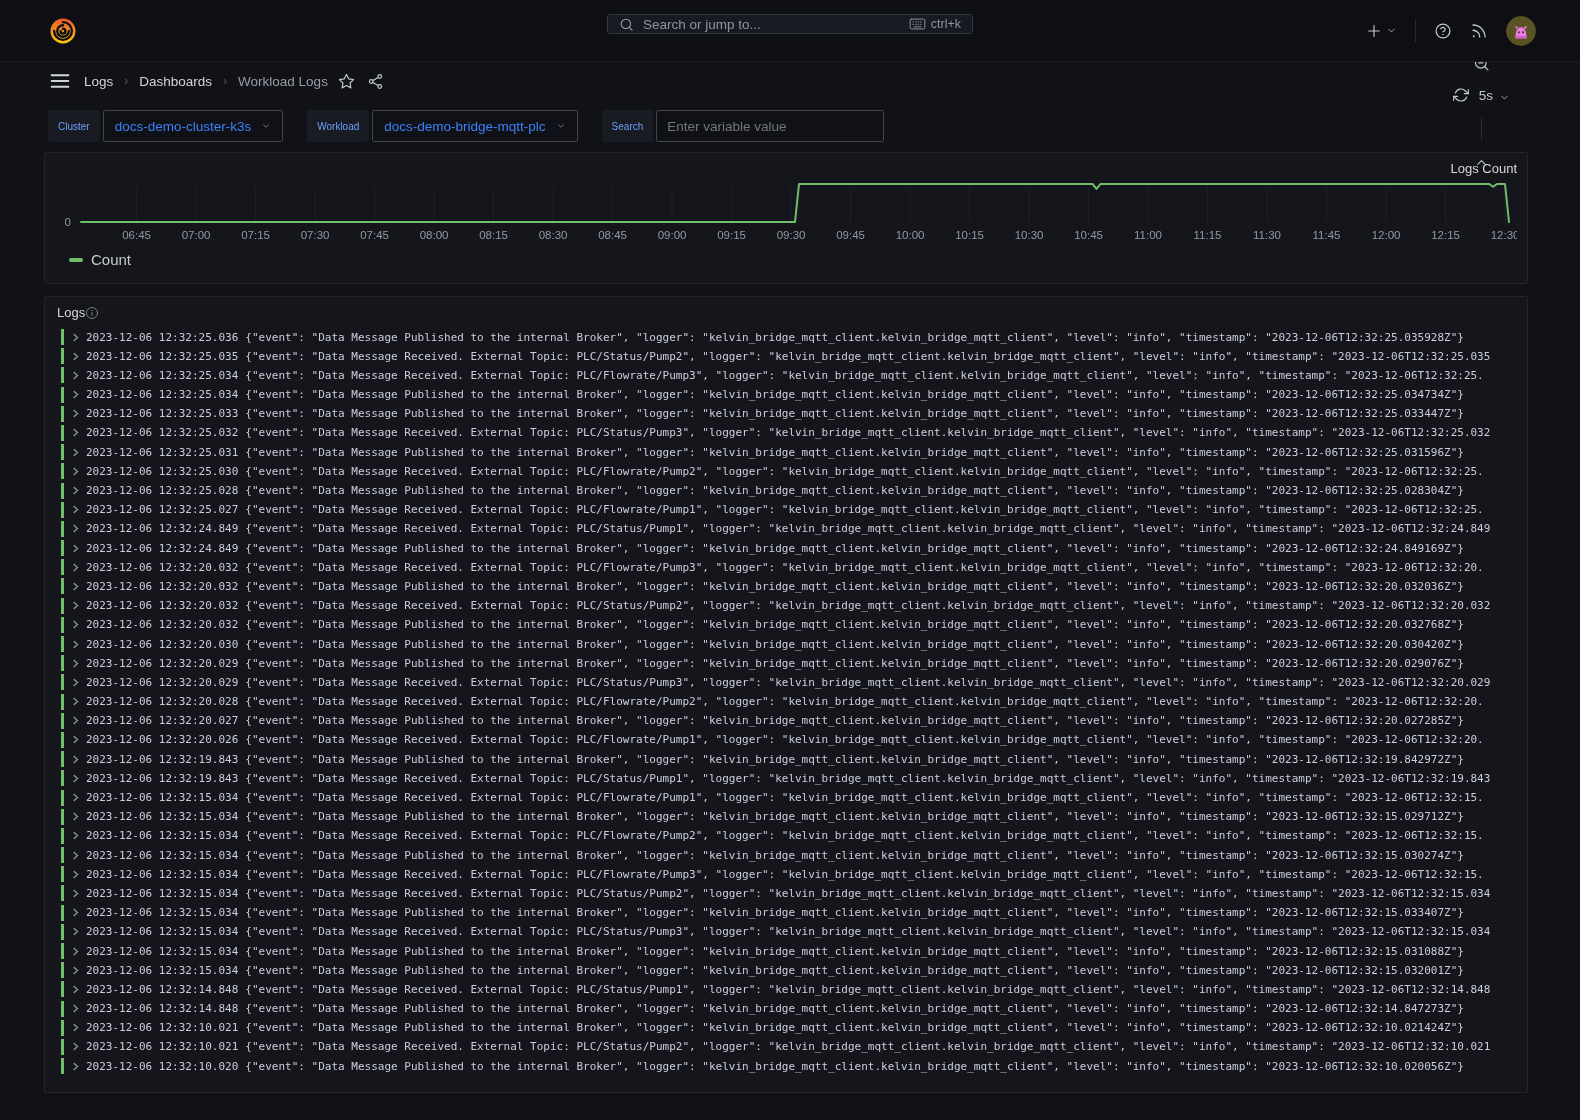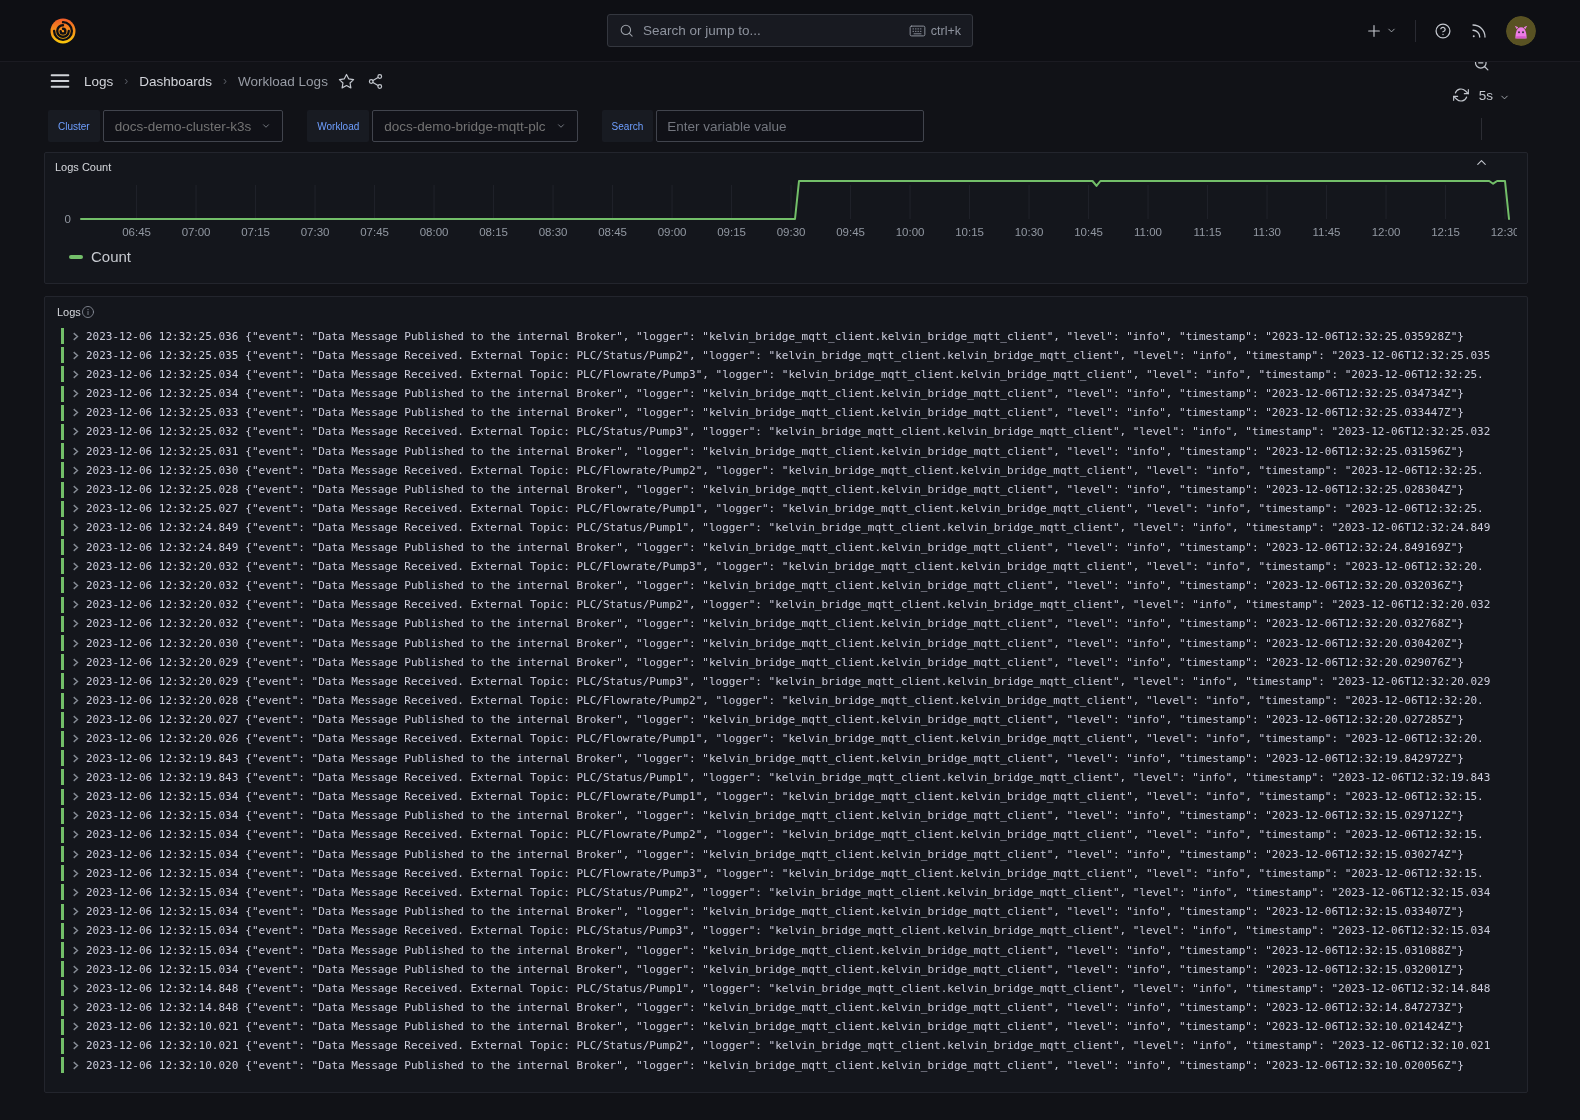--- a/index.html
+++ b/index.html
@@ -6,21 +6,21 @@
   html,body { width:1580px; height:1120px; background:#111217; overflow:hidden;
               font-family:"Liberation Sans", sans-serif; }
   button { font-family:inherit; }
   .fi { fill:none; stroke:currentColor; stroke-width:1.7; stroke-linecap:round; stroke-linejoin:round; }
   .fi-thin { fill:none; stroke:currentColor; stroke-width:1.4; stroke-linecap:round; stroke-linejoin:round; }
 
   
   .topbar { height:62px; display:flex; align-items:center; padding:0 44px 0 48px;
             background:#0e0f14; border-bottom:1px solid rgba(204,204,220,0.07); position:relative; }
   .logo { width:30px; height:30px; display:flex; align-items:center; cursor:pointer; }
-  .top-search { position:absolute; left:50%; transform:translateX(-50%); top:14px; width:366px; height:33px;
+  .top-search { position:absolute; left:50%; transform:translateX(-50%); top:14px; width:366px; height:20px;
             display:flex; align-items:center; gap:9px; background:#181a21; border:1px solid #34373f;
             border-radius:3px; padding:0 11px; color:#9row; }
   .top-search .search-glyph { color:#9ba0a8; display:flex; }
   .top-search input { flex:1; background:none; border:none; outline:none; color:#ccccdc; font:13.5px "Liberation Sans",sans-serif; }
   .top-search input::placeholder { color:#8e939e; }
   .kbd-hint { display:flex; align-items:center; gap:5px; color:#8e939e; font-size:12.5px; }
   .top-right { margin-left:auto; display:flex; align-items:center; gap:18px; color:#c3c7ce; }
   .icon-btn { display:flex; align-items:center; justify-content:center; background:none; border:none;
               color:#c3c7ce; cursor:pointer; }
   .plus-group { display:flex; align-items:center; gap:4px; }
@@ -37,31 +37,31 @@
   .pagebar-right { margin-left:auto; display:flex; align-items:center; gap:15px; color:#c3c7ce; font-size:13.5px;flex-direction:column; }
   .timepicker { display:flex; align-items:center; gap:8px; cursor:pointer; }
   .refresh-group { display:flex; align-items:center; gap:10px; cursor:pointer; }
 
   
   .variables-row { display:flex; align-items:stretch; gap:24px; margin:10px 52px 10px 48px; height:32px; }
   .var-group { display:flex; align-items:stretch; gap:3px; }
   .var-label { display:flex; align-items:center; padding:0 10px; background:#181b22; color:#6e9fff;
                font-size:10px; font-weight:500; border-radius:2px; }
   .var-select { display:flex; align-items:center; gap:10px; padding:0 11px; border:1px solid #41444d;
-                background:#101117; border-radius:2px; color:#737373; font-size:13.5px; font-weight:500; cursor:pointer; }
+                background:#101117; border-radius:2px; color:#3b82f6; font-size:13.5px; font-weight:500; cursor:pointer; }
   .var-select .chev { color:#9ba0a8; display:flex; }
-  .var-input { width:268px; padding:0 10px; border:1px solid #41444d; background:#101117; border-radius:2px;
+  .var-input { width:228px; padding:0 10px; border:1px solid #41444d; background:#101117; border-radius:2px;
                color:#d5d7dc; font-size:13.5px; outline:none; }
   .var-input::placeholder { color:#73767e; }
 
   
   .panel { margin:0 52px 12px 44px; background:#14161c; border:1px solid #23252d; border-radius:2px;
            padding:8px 10px; }
   #logs-count-panel { height:132px; }
-  .panel-title { font-size:11px; font-weight:500; color:#d6d8dd; }
+  .panel-title { font-size:13px; font-weight:500; color:#d6d8dd;text-align:right; }
   #logs-count-svg text.tick-label { fill:#9298a2; font:11.5px "Liberation Sans",sans-serif; }
   .legend-row { display:flex; align-items:center; gap:8px; margin:1px 0 0 14px; }
   .legend-swatch { width:14px; height:4px; border-radius:2px; }
   .legend-label { font-size:15px; color:#c6c9cf; }
 
   #logs-panel { height:797px; overflow:hidden; }
   .logs-header { display:flex; align-items:center; margin:0 0 9px 2px; }
   .info-icon { color:#8e939e; display:flex; }
   .log-rows { overflow:hidden; height:748px; }
   .log-row { display:flex; align-items:center; height:16px; margin:0 0 3.2px 6px; white-space:nowrap;

